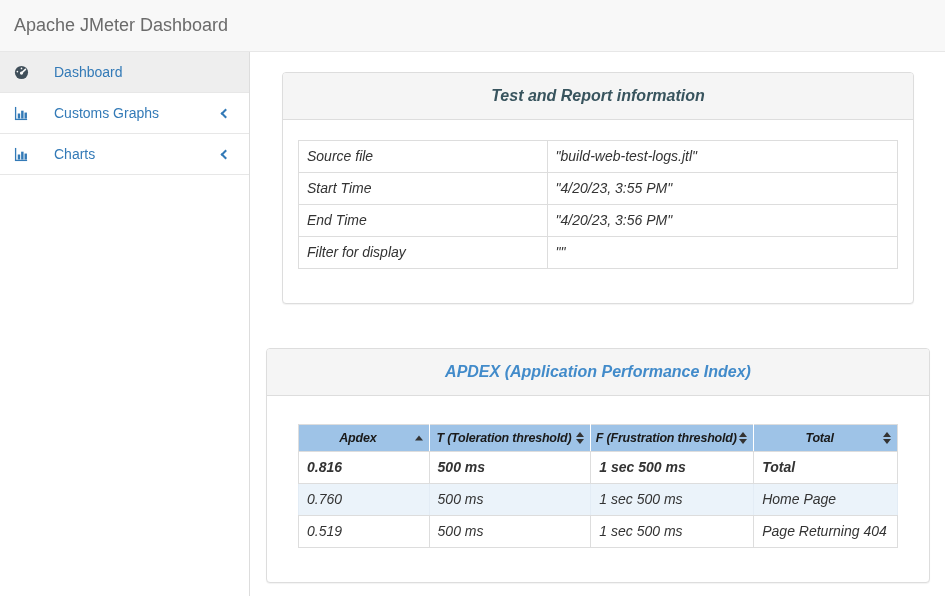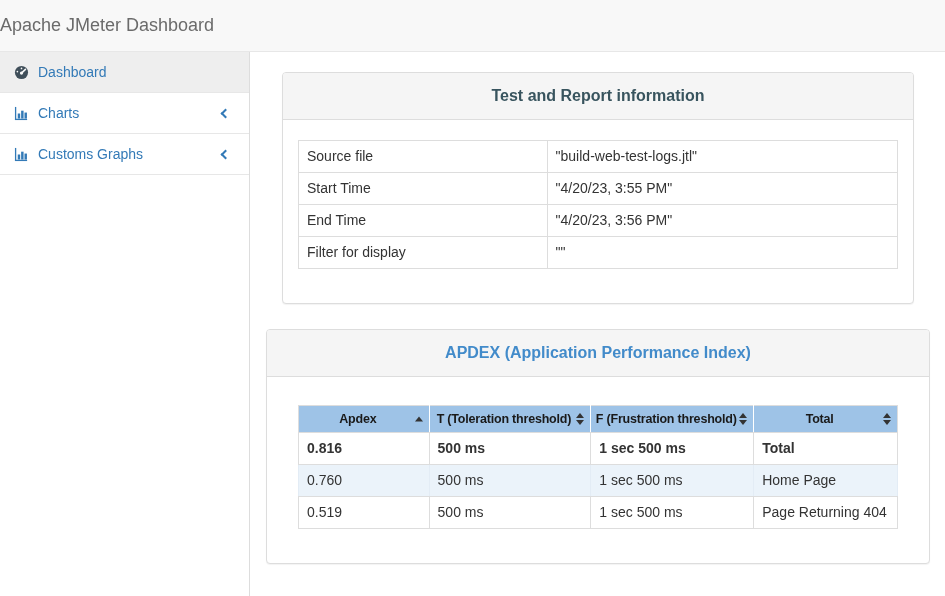--- a/index.html
+++ b/index.html
@@ -14,37 +14,38 @@
   
   .navbar {
     position: absolute; top: 0; left: 0; right: 0;
     height: 52px;
     background: #f8f8f8;
     border-bottom: 1px solid #e7e7e7;
     z-index: 10;
     display: flex; align-items: center;
   }
   .brand {
+    padding-left: 14px;
     font-size: 18px;
     color: #6b6b6b;
     text-decoration: none;
     cursor: pointer;
   }
 
   
   .sidebar {
     position: absolute; top: 52px; left: 0; bottom: 0;
     width: 250px;
     background: #fff;
     border-right: 1px solid #ddd;
   }
   .side-item {
     height: 41px;
     display: flex; align-items: center;
-    gap: 9px;
+    gap: 25px;
     padding: 0 14px;
     border-bottom: 1px solid #e7e7e7;
     color: #337ab7;
     font-size: 14px;
     cursor: pointer;
   }
   .side-item.active { background: #eee; }
   .side-icon { width: 15px; height: 15px; display: inline-flex; flex: 0 0 15px; }
   .chevron-left {
     margin-left: auto; margin-right: 6px;
@@ -53,20 +54,21 @@
     border-bottom: 2px solid #337ab7;
     transform: rotate(45deg);
   }
 
   
   .main {
     position: absolute; top: 52px; left: 251px;
     width: 694px; height: 544px;
     background: #fff;
     overflow: hidden;
+    font-style: italic;
   }
   .panel {
     background: #fff;
     border: 1px solid #ddd;
     border-radius: 4px;
     box-shadow: 0 1px 1px rgba(0,0,0,0.05);
   }
   .panel-heading {
     background: #f5f5f5;
     border-bottom: 1px solid #ddd;
@@ -89,21 +91,21 @@
   }
   .info-table td {
     border: 1px solid #ddd;
     padding: 7px 8px;
     line-height: 17px;
     background: #fff;
   }
   .info-table td.lbl { width: 41.5%; margin-top: 33px; }
 
   
-  .panel-apdex { width: 664px; margin: 25px auto 0 auto; }
+  .panel-apdex { width: 664px; margin: 44px auto 0 auto; }
   .panel-apdex .panel-body { padding: 28px 31px 34px 31px; }
   .apdex-table {
     width: 100%;
     table-layout: fixed;
     border-collapse: collapse;
     font-size: 14px;
     color: #333;
   }
   .apdex-table th {
     background: #9ec3e7;
@@ -154,50 +156,50 @@
     <span class="side-icon">
       <svg viewBox="0 0 16 16" width="15" height="15">
         <circle cx="8" cy="8" r="7" fill="#3f4e59"></circle>
         <line x1="8" y1="8.6" x2="12.2" y2="4.6" stroke="#f8f8f8" stroke-width="1.7" stroke-linecap="round"></line>
         <circle cx="8" cy="8.6" r="1.7" fill="#f8f8f8"></circle>
         <circle cx="3.6" cy="7" r="0.9" fill="#f8f8f8"></circle>
         <circle cx="8" cy="3.6" r="0.9" fill="#f8f8f8"></circle>
       </svg>
     </span>
     <span>Dashboard</span>
+  </div>
+
+  <div class="side-item">
+    <span class="side-icon">
+      <svg viewBox="0 0 16 16" width="15" height="15">
+        <line x1="1.7" y1="1" x2="1.7" y2="14.5" stroke="#337ab7" stroke-width="1.4"></line>
+        <line x1="1" y1="14.3" x2="14" y2="14.3" stroke="#337ab7" stroke-width="1.4"></line>
+        <rect x="4" y="8" width="2.6" height="5.4" fill="#337ab7"></rect>
+        <rect x="7.6" y="5" width="2.6" height="8.4" fill="#337ab7"></rect>
+        <rect x="11.2" y="7" width="2.6" height="6.4" fill="#337ab7"></rect>
+      </svg>
+    </span>
+    <span>Customs Graphs</span>
+    <span class="chevron-left"></span>
   </div>
 
   <div class="side-item">
     <span class="side-icon">
       <svg viewBox="0 0 16 16" width="15" height="15">
         <line x1="1.7" y1="1" x2="1.7" y2="14.5" stroke="#337ab7" stroke-width="1.4"></line>
         <line x1="1" y1="14.3" x2="14" y2="14.3" stroke="#337ab7" stroke-width="1.4"></line>
         <rect x="4" y="8" width="2.6" height="5.4" fill="#337ab7"></rect>
         <rect x="7.6" y="5" width="2.6" height="8.4" fill="#337ab7"></rect>
         <rect x="11.2" y="7" width="2.6" height="6.4" fill="#337ab7"></rect>
       </svg>
     </span>
     <span>Charts</span>
     <span class="chevron-left"></span>
   </div>
 
-  <div class="side-item">
-    <span class="side-icon">
-      <svg viewBox="0 0 16 16" width="15" height="15">
-        <line x1="1.7" y1="1" x2="1.7" y2="14.5" stroke="#337ab7" stroke-width="1.4"></line>
-        <line x1="1" y1="14.3" x2="14" y2="14.3" stroke="#337ab7" stroke-width="1.4"></line>
-        <rect x="4" y="8" width="2.6" height="5.4" fill="#337ab7"></rect>
-        <rect x="7.6" y="5" width="2.6" height="8.4" fill="#337ab7"></rect>
-        <rect x="11.2" y="7" width="2.6" height="6.4" fill="#337ab7"></rect>
-      </svg>
-    </span>
-    <span>Customs Graphs</span>
-    <span class="chevron-left"></span>
-  </div>
-
 </nav>
 
 <main class="main">
 
   <section class="panel panel-info">
     <div class="panel-heading">
       <h3 class="title-info">Test and Report information</h3>
     </div>
     <div class="panel-body">
       <table class="info-table">

